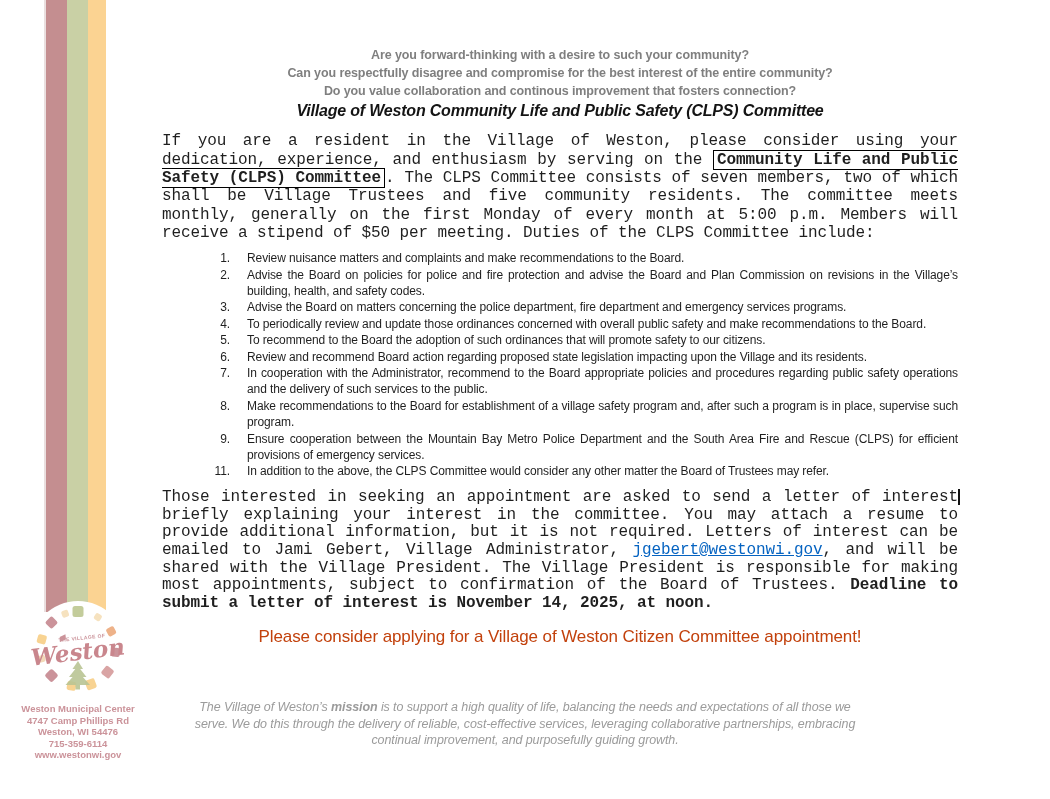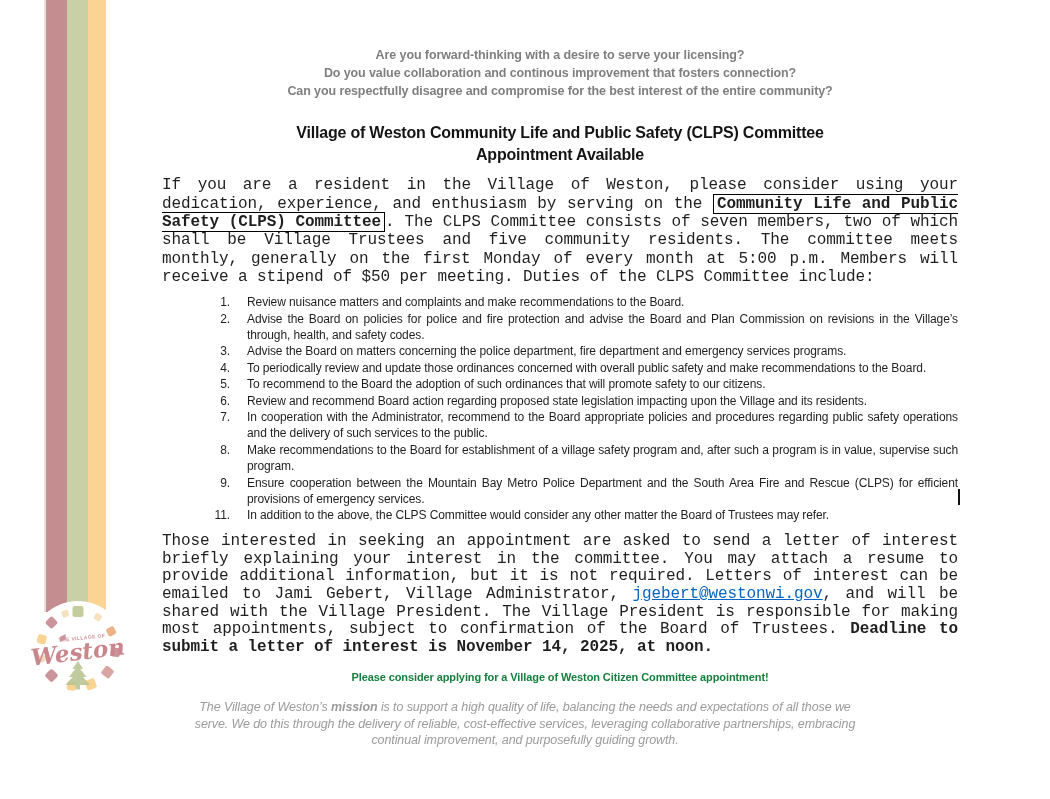--- a/index.html
+++ b/index.html
@@ -33,24 +33,25 @@
   
   .content { position: absolute; left: 162px; top: 0; width: 796px; }
 
   .intro {
     margin-top: 47px; text-align: center;
     color: #7f7f7f; font-weight: bold;
     font-size: 12.5px; line-height: 17.8px;
     letter-spacing: -0.1px;
   }
   .doc-title {
-    margin-top: 22px; text-align: center;
+    margin-top: 0; text-align: center;
     color: #141414; font-weight: bold;
     font-size: 16px; line-height: 22px;
     letter-spacing: -0.2px;
+    font-style: italic;
   }
   .para {
     text-align: justify;
     font-size: 16px; line-height: 18.3px;
     letter-spacing: -0.1px;
     font-family: Liberation Mono, monospace;
   }
   .para1 { margin-top: 10px; }
   .boxed {
     font-weight: bold;
@@ -59,21 +60,21 @@
   }
   .duties { margin-top: 8px; margin-left: 47px; }
   .duty-row { display: flex; font-size: 12px; line-height: 16.4px; letter-spacing: -0.1px; }
   .duty-num { width: 21px; text-align: right; flex: none; }
   .duty-text { flex: 1; margin-left: 17px; text-align: justify; }
   .para2 { margin-top: 9px; line-height: 17.7px; }
   .email-link { color: #0563c1; text-decoration: underline; }
   .bold { font-weight: bold; }
   .cta {
     margin-top: 14px; text-align: center;
-    color: #15803d; font-weight: bold; font-size: 11px;
+    color: #c2410c; font-weight: normal; font-size: 17px;
     letter-spacing: -0.1px;
   }
 
   
   .mission {
     position: absolute; left: 0; top: 699px; width: 1050px;
     text-align: center;
   }
   .mission-inner {
     width: 680px; margin: 0 auto;
@@ -96,40 +97,39 @@
 <div class="page">
 
   <div class="stripe stripe-pale"></div>
   <div class="stripe stripe-rose"></div>
   <div class="stripe stripe-green"></div>
   <div class="stripe stripe-yellow"></div>
 
   <div class="content">
 
     <div class="intro">
-      <div>Are you forward-thinking with a desire to serve your licensing?</div>
+      <div>Are you forward-thinking with a desire to such your community?</div>
+        <div>Can you respectfully disagree and compromise for the best interest of the entire community?</div>
         <div>Do you value collaboration and continous improvement that fosters connection?</div>
-        <div>Can you respectfully disagree and compromise for the best interest of the entire community?</div>
     </div>
 
     <div class="doc-title">
       <div>Village of Weston Community Life and Public Safety (CLPS) Committee</div>
-      <div>Appointment Available</div>
     </div>
 
     <p class="para para1"><span>If you are a resident in the Village of Weston, please consider using your dedication, experience, and enthusiasm by serving on the </span><span class="boxed">Community Life and Public Safety (CLPS) Committee</span><span>. The CLPS Committee consists of seven members, two of which shall be Village Trustees and five community residents. The committee meets monthly, generally on the first Monday of every month at 5:00 p.m. Members will receive a stipend of $50 per meeting. Duties of the CLPS Committee include:</span></p>
 
     <div class="duties">
       <div class="duty-row">
           <div class="duty-num">1.</div>
           <div class="duty-text">Review nuisance matters and complaints and make recommendations to the Board.</div>
         </div>
         <div class="duty-row">
           <div class="duty-num">2.</div>
-          <div class="duty-text">Advise the Board on policies for police and fire protection and advise the Board and Plan Commission on revisions in the Village’s through, health, and safety codes.</div>
+          <div class="duty-text">Advise the Board on policies for police and fire protection and advise the Board and Plan Commission on revisions in the Village’s building, health, and safety codes.</div>
         </div>
         <div class="duty-row">
           <div class="duty-num">3.</div>
           <div class="duty-text">Advise the Board on matters concerning the police department, fire department and emergency services programs.</div>
         </div>
         <div class="duty-row">
           <div class="duty-num">4.</div>
           <div class="duty-text">To periodically review and update those ordinances concerned with overall public safety and make recommendations to the Board.</div>
         </div>
         <div class="duty-row">
@@ -139,21 +139,21 @@
         <div class="duty-row">
           <div class="duty-num">6.</div>
           <div class="duty-text">Review and recommend Board action regarding proposed state legislation impacting upon the Village and its residents.</div>
         </div>
         <div class="duty-row">
           <div class="duty-num">7.</div>
           <div class="duty-text">In cooperation with the Administrator, recommend to the Board appropriate policies and procedures regarding public safety operations and the delivery of such services to the public.</div>
         </div>
         <div class="duty-row">
           <div class="duty-num">8.</div>
-          <div class="duty-text">Make recommendations to the Board for establishment of a village safety program and, after such a program is in value, supervise such program.</div>
+          <div class="duty-text">Make recommendations to the Board for establishment of a village safety program and, after such a program is in place, supervise such program.</div>
         </div>
         <div class="duty-row">
           <div class="duty-num">9.</div>
           <div class="duty-text">Ensure cooperation between the Mountain Bay Metro Police Department and the South Area Fire and Rescue (CLPS) for efficient provisions of emergency services.</div>
         </div>
         <div class="duty-row">
           <div class="duty-num">11.</div>
           <div class="duty-text">In addition to the above, the CLPS Committee would consider any other matter the Board of Trustees may refer.</div>
         </div>
     </div>
@@ -193,14 +193,21 @@
         <path d="M30 34 l6 -2 v5 l-6 2 z" fill="#cb939a"></path>
         <text x="52" y="39" text-anchor="middle" font-size="5" font-weight="bold" letter-spacing="0.4" fill="#cb939a" font-family="Liberation Sans, sans-serif" id="logo-villageof">THE VILLAGE OF</text>
       </g>
 
       <text x="48" y="59" text-anchor="middle" class="logo-weston-text" font-size="23" fill="#c9868d" transform="rotate(-7 48 52)" id="logo-weston">Weston</text>
 
       <path fill="#b9c493" opacity="0.9" d="M48 60 l-5.5 8 h2.8 l-6.3 8 h3.6 l-7.1 8 h10 v4.5 h4.5 v-4.5 h10 l-7.1 -8 h3.6 l-6.3 -8 h2.8 z"></path>
     </svg>
   </div>
 
+  <div class="contact">
+    <div>Weston Municipal Center</div>
+      <div>4747 Camp Phillips Rd</div>
+      <div>Weston, WI 54476</div>
+      <div>715-359-6114</div>
+      <div>www.westonwi.gov</div>
+  </div>
 
 </div>
 
 </body></html>

